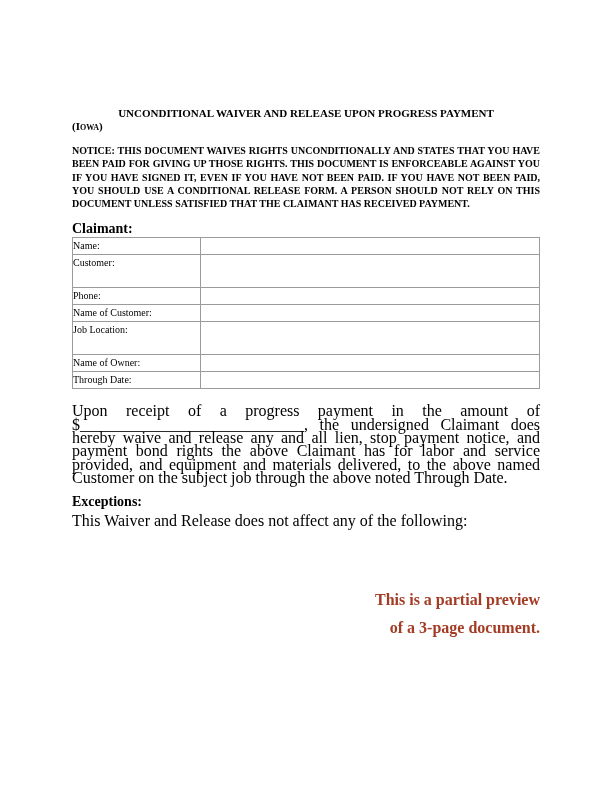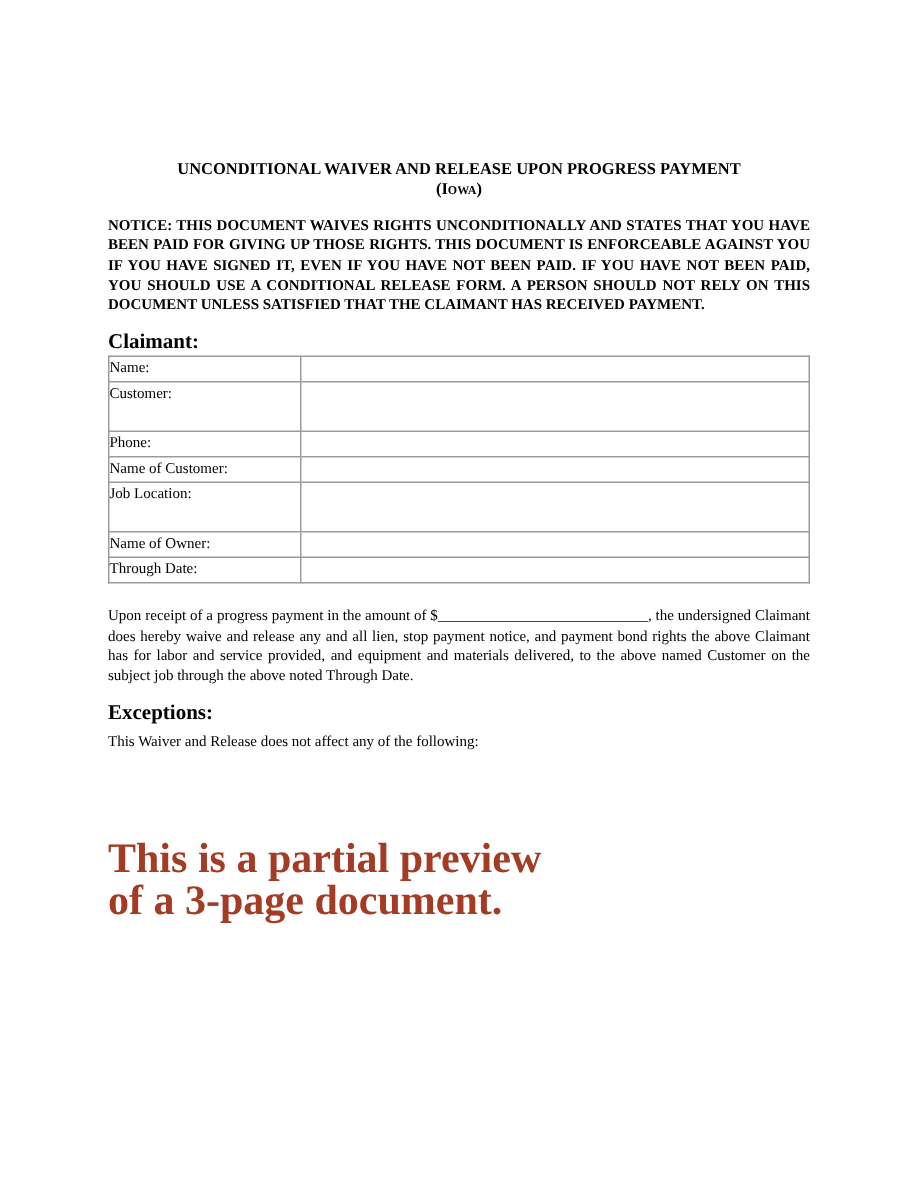--- a/index.html
+++ b/index.html
@@ -22,21 +22,20 @@
   .title {
     font-size: 11px;
     font-weight: bold;
     text-align: center;
     line-height: 13px;
   }
   .subtitle {
     font-size: 11px;
     font-weight: bold;
     font-variant: small-caps;
-    text-align: center;
     line-height: 13px;
     font-family: Liberation Serif, serif;
   }
   .notice {
     margin-top: 11px;
     font-size: 10px;
     font-weight: bold;
     line-height: 13.3px;
     text-align: justify;
   }
@@ -57,34 +56,34 @@
     border: 1px solid var(--table-border, #9b9b9b);
     vertical-align: top;
     padding: 2px 0;
     height: 17px;
     line-height: 12px;
   }
   .claimant-table col.lbl-col { width: 128px; }
   .claimant-table tr.tall td { height: 33px; }
   .body-par {
     margin-top: 15px;
-    font-size: 10px;
+    font-size: 16px;
     line-height: 13.3px;
     text-align: justify;
   }
   .exceptions-heading { margin-top: 11px; }
   .exceptions-text {
     margin-top: 6px;
     text-align: left;
   }
   .blank { letter-spacing: 0; white-space: nowrap; }
   .preview-note {
     margin-top: 58px;
-    text-align: left;
-    font-size: 28px;
+    text-align: right;
+    font-size: 16px;
     font-weight: bold;
     line-height: 28px;
     color: var(--preview-text, #a33b25);
   }
 </style>
 </head>
 <body>
 
 <div class="page">
 

